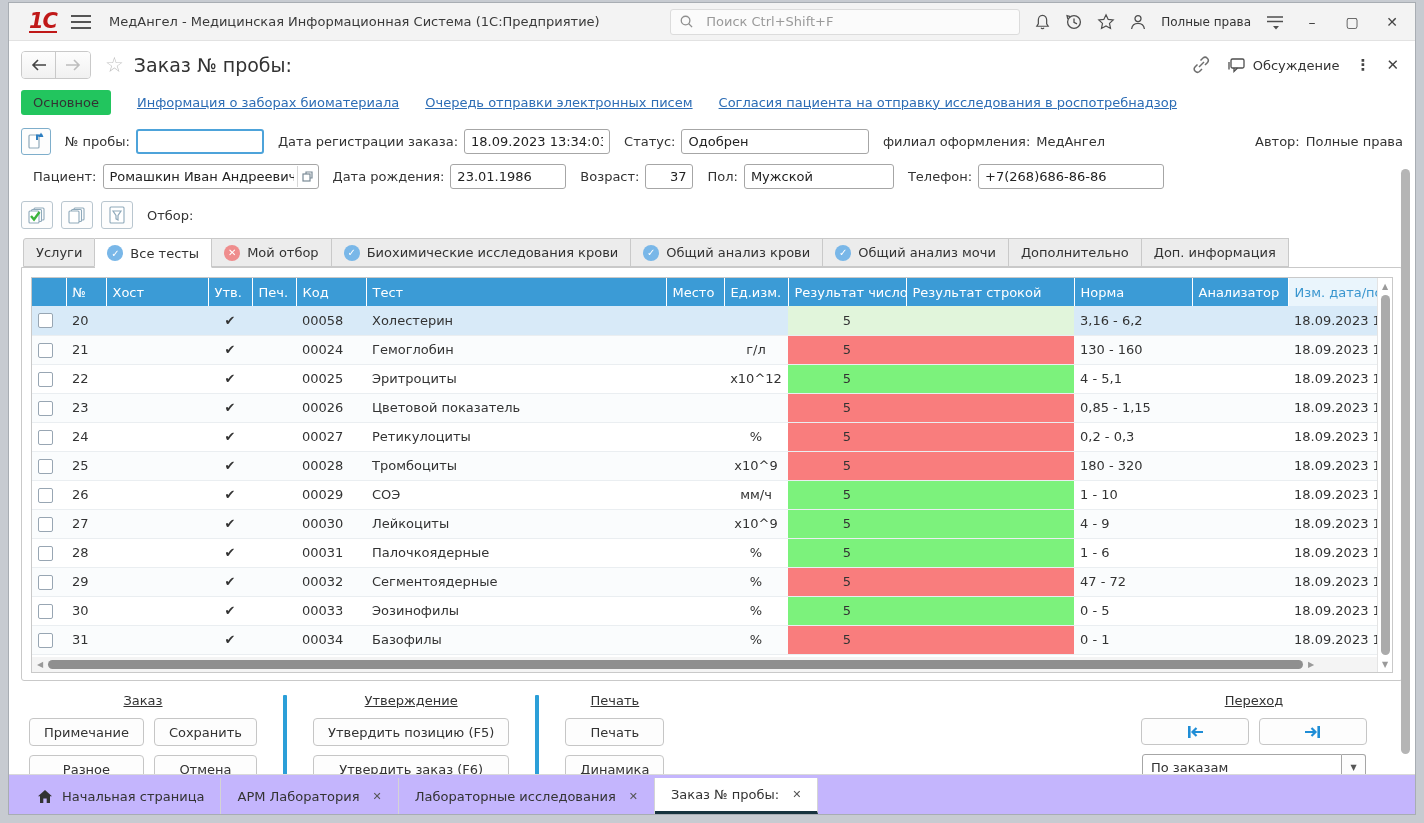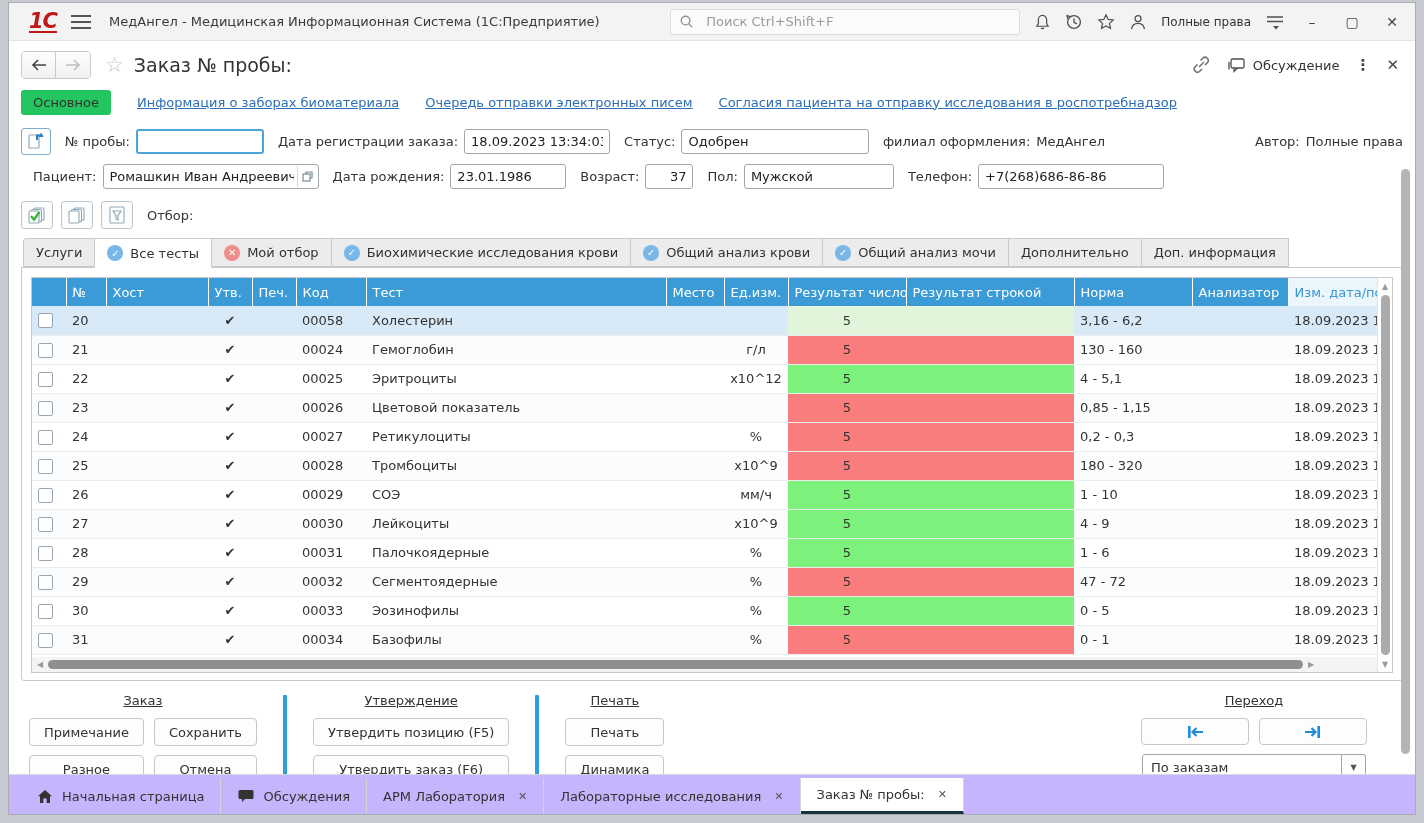--- a/index.html
+++ b/index.html
@@ -619,26 +619,20 @@
       </div>
     </div>
 
     <div class="taskbar">
       <span class="ttab">
         <svg width="16" height="15" viewBox="0 0 16 15">
             <path d="M8 1 L15 7.2 L13 7.2 L13 14 L9.7 14 L9.7 9.5 L6.3 9.5 L6.3 14 L3 14 L3 7.2 L1 7.2 Z" fill="#333"></path>
           </svg>
         <span>Начальная страница</span>
       </span>
-      <span class="ttab">
-        <svg width="17" height="15" viewBox="0 0 17 15">
-            <path d="M3 1 L15 1 a1.5 1.5 0 0 1 1.5 1.5 L16.5 8.5 A1.5 1.5 0 0 1 15 10 L8 10 L5 13 L5 10 L3 10 A1.5 1.5 0 0 1 1.5 8.5 L1.5 2.5 A1.5 1.5 0 0 1 3 1 Z" fill="#333"></path>
-          </svg>
-        <span>Обсуждения</span>
-      </span>
       <span style="display:contents;"><span class="ttab">
             <span>АРМ Лаборатория</span>
             <span class="tclose">✕</span>
           </span><span class="ttab">
             <span>Лабораторные исследования</span>
             <span class="tclose">✕</span>
           </span><span class="ttab active">
             <span>Заказ № пробы:</span>
             <span class="tclose">✕</span>
           </span></span>

